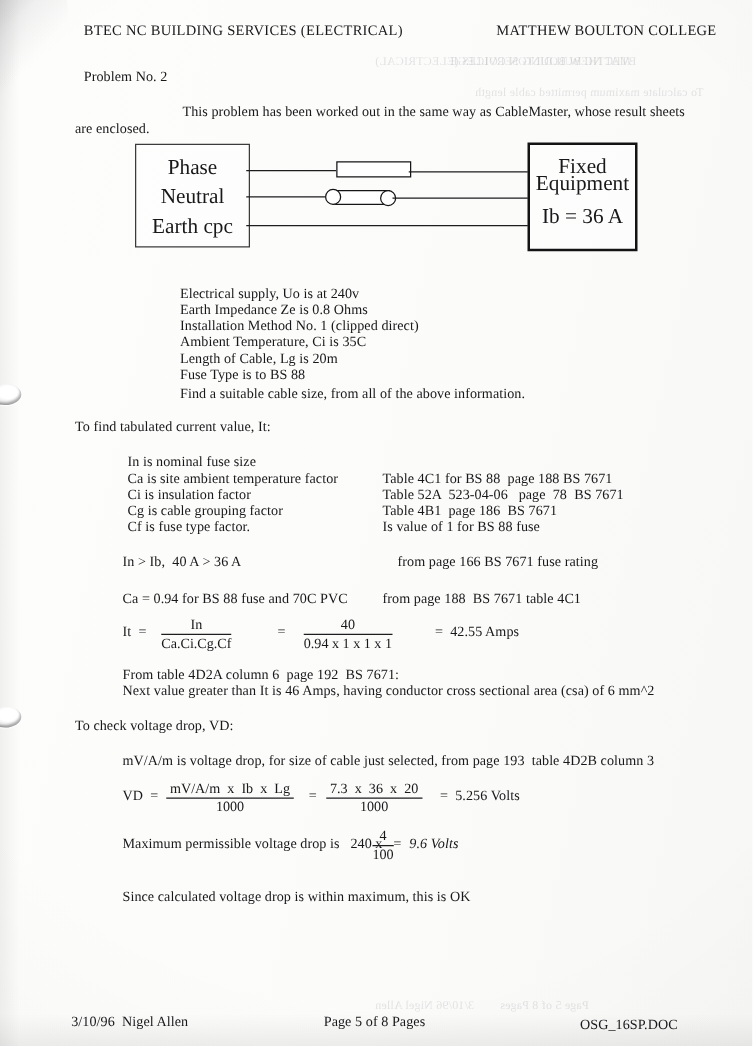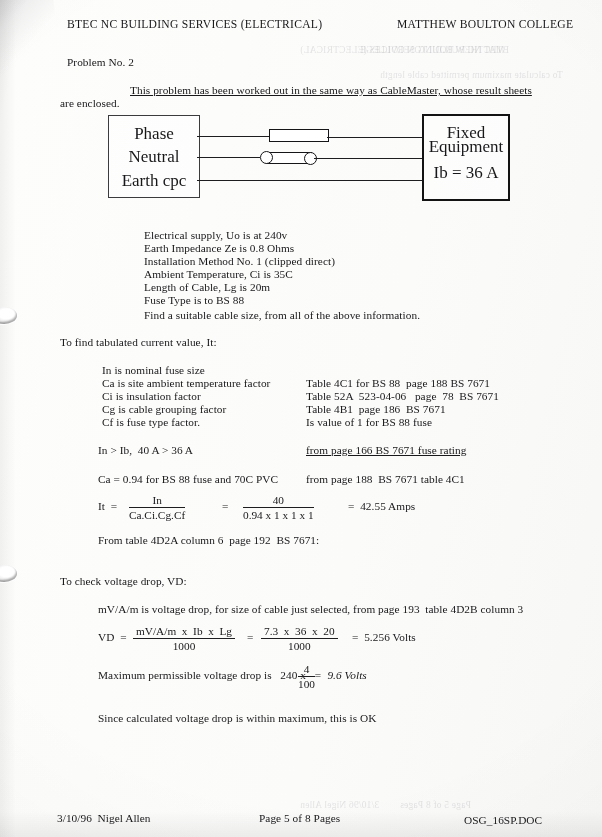--- a/index.html
+++ b/index.html
@@ -169,21 +169,21 @@
   <div class="ghost" style="left:300px; top:800px;">3/10/96  Nigel Allen</div>
   <div class="ghost" style="left:400px; top:800px;">Page 5 of 8 Pages</div>
 
   <div class="content blur">
 
     <div class="t hdr" style="left:67px; top:18px;">BTEC NC BUILDING SERVICES (ELECTRICAL)</div>
     <div class="t hdr" style="left:397px; top:18px;">MATTHEW BOULTON COLLEGE</div>
 
     <div class="t" style="left:67px; top:56px;">Problem No. 2</div>
 
-    <div class="t" style="left:130px; top:84px;text-decoration:underline;">This problem has been worked out in the same way as CableMaster, whose result sheets</div>
+    <div class="t" style="left:146px; top:84px;">This problem has been worked out in the same way as CableMaster, whose result sheets</div>
     <div class="t" style="left:60px; top:97px;">are enclosed.</div>
 
     <div class="diagram">
 
       <div class="box-left">
         <div class="box-label" style="top:8px;">Phase</div>
         <div class="box-label" style="top:31px;">Neutral</div>
         <div class="box-label" style="top:55px;">Earth cpc</div>
       </div>
 
@@ -221,38 +221,39 @@
     <div class="t" style="left:102px; top:390px;">Ci is insulation factor</div>
     <div class="t" style="left:102px; top:403px;">Cg is cable grouping factor</div>
     <div class="t" style="left:102px; top:416px;">Cf is fuse type factor.</div>
 
     <div class="t" style="left:306px; top:377px;">Table 4C1 for BS 88  page 188 BS 7671</div>
     <div class="t" style="left:306px; top:390px;">Table 52A  523-04-06   page  78  BS 7671</div>
     <div class="t" style="left:306px; top:403px;">Table 4B1  page 186  BS 7671</div>
     <div class="t" style="left:306px; top:416px;">Is value of 1 for BS 88 fuse</div>
 
     <div class="t" style="left:98px; top:444px;">In &gt; Ib,  40 A &gt; 36 A</div>
-    <div class="t" style="left:306px; top:444px;text-decoration:underline;">from page 166 BS 7671 fuse rating</div>
+    <div class="t" style="left:318px; top:444px;">from page 166 BS 7671 fuse rating</div>
 
     <div class="t" style="left:98px; top:473px;">Ca = 0.94 for BS 88 fuse and 70C PVC</div>
     <div class="t" style="left:306px; top:473px;">from page 188  BS 7671 table 4C1</div>
 
     <div class="t" style="left:98px; top:500px;">It  =</div>
     <div class="frac" style="left:129px; top:494px;">
       <span class="num">In</span>
       <span class="den">Ca.Ci.Cg.Cf</span>
     </div>
     <div class="t" style="left:222px; top:500px;">=</div>
     <div class="frac" style="left:243px; top:494px;">
       <span class="num">40</span>
       <span class="den">0.94 x 1 x 1 x 1</span>
     </div>
     <div class="t" style="left:348px; top:500px;">=  42.55 Amps</div>
 
     <div class="t" style="left:98px; top:534px;">From table 4D2A column 6  page 192  BS 7671:</div>
+    <div class="t" style="left:98px; top:547px;">Next value greater than It is 46 Amps, having conductor cross sectional area (csa) of 6 mm^2</div>
 
     <div class="t" style="left:60px; top:575px;">To check voltage drop, VD:</div>
 
     <div class="t" style="left:98px; top:603px;">mV/A/m is voltage drop, for size of cable just selected, from page 193  table 4D2B column 3</div>
 
     <div class="t" style="left:98px; top:631px;">VD  =</div>
     <div class="frac" style="left:133px; top:625px;">
       <span class="num">mV/A/m  x  Ib  x  Lg</span>
       <span class="den">1000</span>
     </div>

